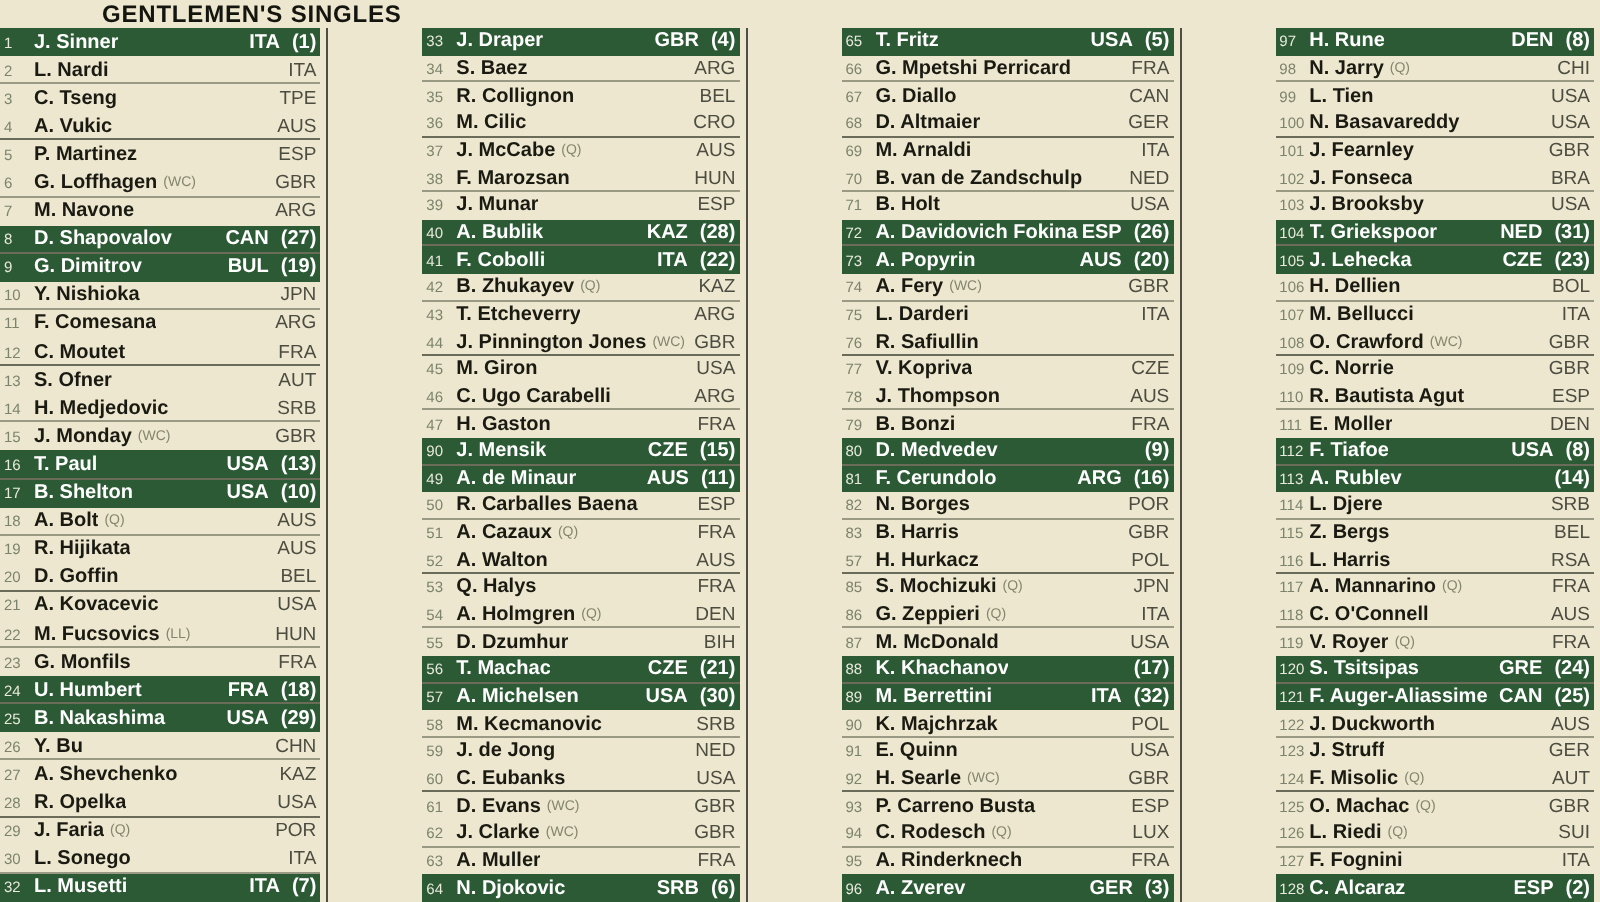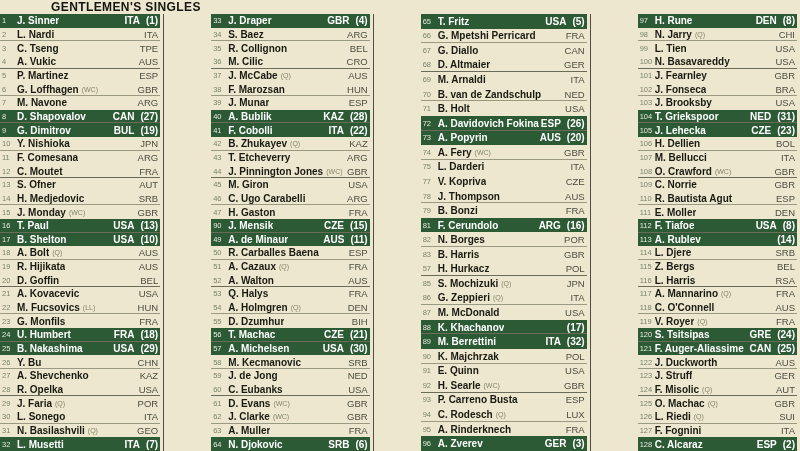--- a/index.html
+++ b/index.html
@@ -219,27 +219,20 @@
           <span class="entry-tag">(Q)</span>
           <span class="spacer"></span>
           <span class="country-code">POR</span>
         </div>
         <div class="row sep2">
           <span class="row-number">30</span>
           <span class="player-name">L. Sonego</span>
           <span class="spacer"></span>
           <span class="country-code">ITA</span>
         </div>
-        <div class="row">
-          <span class="row-number">31</span>
-          <span class="player-name">N. Basilashvili</span>
-          <span class="entry-tag">(Q)</span>
-          <span class="spacer"></span>
-          <span class="country-code">GEO</span>
-        </div>
         <div class="row hl">
           <span class="row-number">32</span>
           <span class="player-name">L. Musetti</span>
           <span class="spacer"></span>
           <span class="country-code">ITA</span>
           <span class="seed-number">(7)</span>
         </div>
       </div>
     <div class="col">
         <div class="row hl">
@@ -514,37 +507,48 @@
           <span class="entry-tag">(WC)</span>
           <span class="spacer"></span>
           <span class="country-code">GBR</span>
         </div>
         <div class="row">
           <span class="row-number">75</span>
           <span class="player-name">L. Darderi</span>
           <span class="spacer"></span>
           <span class="country-code">ITA</span>
         </div>
+        <div class="row sep4">
+          <span class="row-number">76</span>
+          <span class="player-name">R. Safiullin</span>
+          <span class="spacer"></span>
+        </div>
         <div class="row">
           <span class="row-number">77</span>
           <span class="player-name">V. Kopriva</span>
           <span class="spacer"></span>
           <span class="country-code">CZE</span>
         </div>
         <div class="row sep2">
           <span class="row-number">78</span>
           <span class="player-name">J. Thompson</span>
           <span class="spacer"></span>
           <span class="country-code">AUS</span>
         </div>
         <div class="row">
           <span class="row-number">79</span>
           <span class="player-name">B. Bonzi</span>
           <span class="spacer"></span>
           <span class="country-code">FRA</span>
+        </div>
+        <div class="row hl sep4">
+          <span class="row-number">80</span>
+          <span class="player-name">D. Medvedev</span>
+          <span class="spacer"></span>
+          <span class="seed-number">(9)</span>
         </div>
         <div class="row hl">
           <span class="row-number">81</span>
           <span class="player-name">F. Cerundolo</span>
           <span class="spacer"></span>
           <span class="country-code">ARG</span>
           <span class="seed-number">(16)</span>
         </div>
         <div class="row sep2">
           <span class="row-number">82</span>

